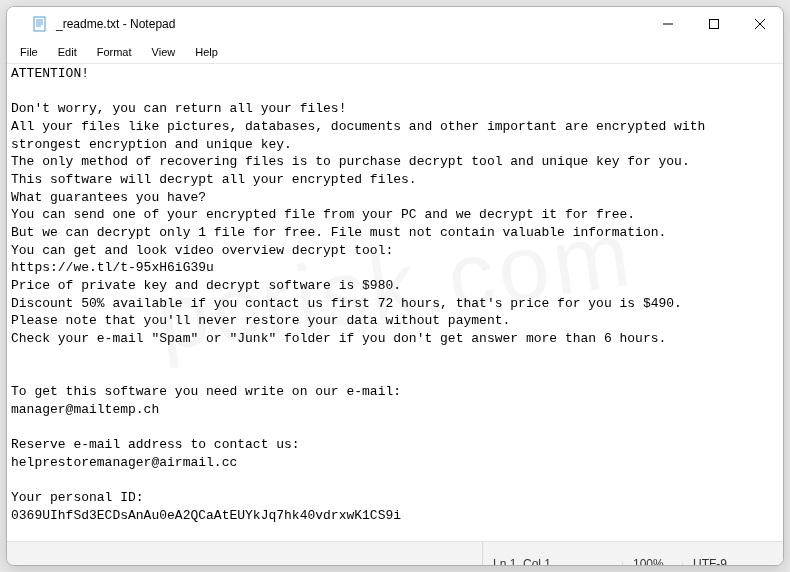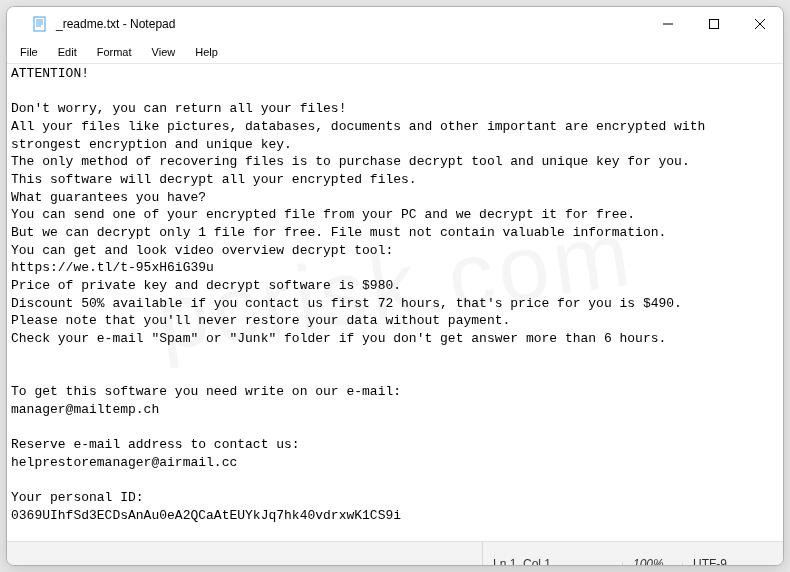--- a/index.html
+++ b/index.html
@@ -119,21 +119,21 @@
       padding: 0 10px;
       display: flex;
       align-items: center;
       border-right: 1px solid #d8d8d8;
       margin-top: 20px;
     }
     .statusbar .cell:last-child {
       border-right: none;
     }
     .statusbar .cell.pos { width: 140px; }
-    .statusbar .cell.zoom { width: 60px; font-style: italic; }
+    .statusbar .cell.zoom { width: 60px; }
     .statusbar .cell.eol { width: 120px; }
     .statusbar .cell.enc { width: 100px; }
     .watermark {
       position: absolute;
       top: 50%;
       left: 50%;
       transform: translate(-50%, -50%) rotate(-8deg);
       font-size: 92px;
       font-weight: 300;
       color: rgba(0,0,0,0.04);

